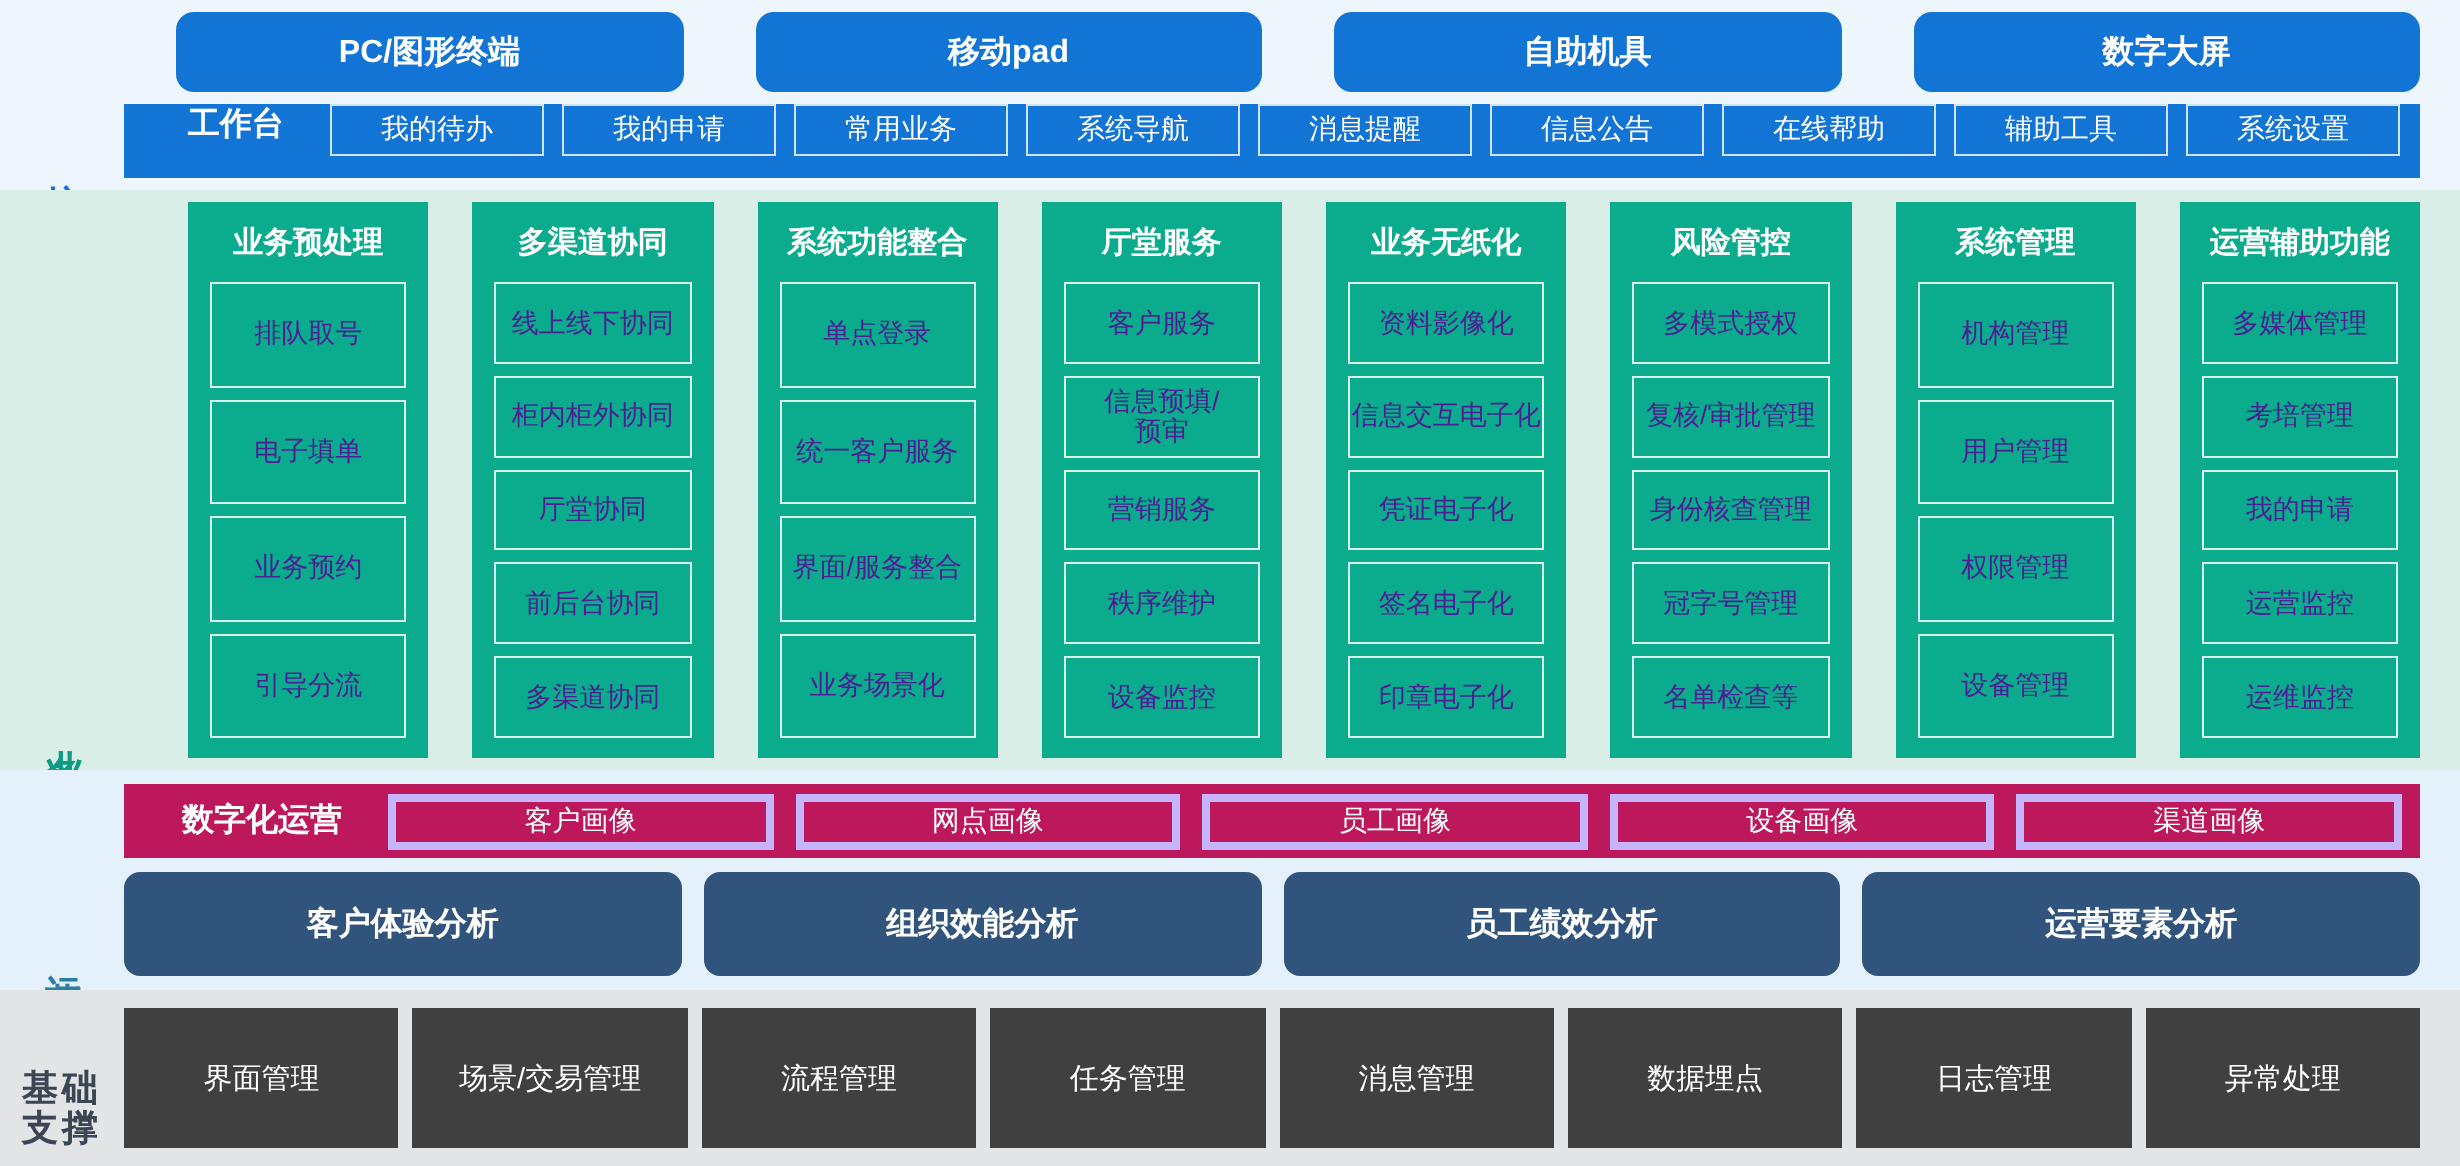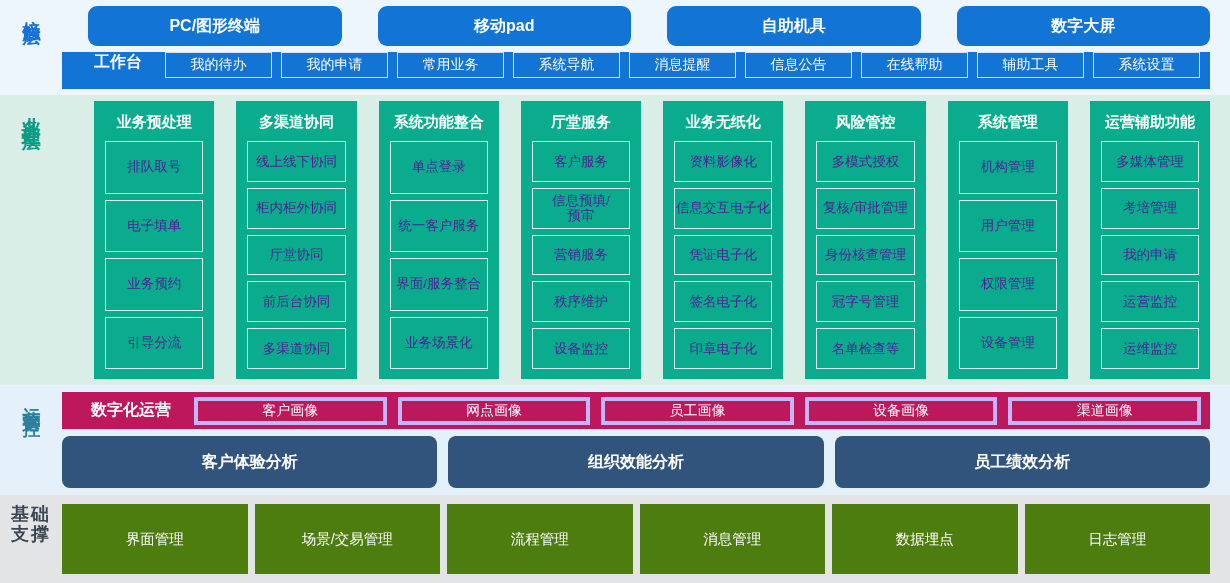--- a/index.html
+++ b/index.html
@@ -8,21 +8,21 @@
     background: #ffffff;
     font-family: "Liberation Sans", "DejaVu Sans", sans-serif;
     overflow: hidden;
   }
   .page { width: 1230px; height: 583px; display: flex; flex-direction: column; }
 
   
   .layer { display: flex; align-items: stretch; }
   .layer-label {
     width: 62px; flex: 0 0 62px;
-    display: flex; align-items: flex-start; justify-content: center;
+    display: flex; align-items: flex-end; justify-content: center;
     font-weight: bold; letter-spacing: 1px; line-height: 1.18;
     text-align: center;
   }
   .layer-label .vtext { writing-mode: vertical-rl; text-orientation: upright; letter-spacing: 4px; }
   .layer-body { flex: 1 1 auto; display: flex; flex-direction: column; }
 
   
   .l-contact { height: 95px; background: #eef6fd; padding: 6px 0 6px 0; }
   .l-contact .layer-label { color: #1570d8; font-size: 18px; }
   .l-contact .layer-body { padding-right: 20px; gap: 6px; }
@@ -83,21 +83,21 @@
     display: flex; align-items: center; justify-content: center;
   }
 
   
   .l-base { height: 88px; background: #e3e4e6; padding: 9px 0; }
   .l-base .layer-label { color: #3c4554; font-size: 18px; line-height: 1.12; }
   .l-base .layer-label .vtext { writing-mode: horizontal-tb; letter-spacing: 2px; }
   .l-base .layer-body { padding-right: 20px; }
   .base-row { display: flex; gap: 7px; height: 100%; }
   .base-item {
-    flex: 1 1 0; background: #4d7c0f; color: #ffffff; font-size: 14.5px;
+    flex: 1 1 0; background: #404040; color: #ffffff; font-size: 14.5px;
     display: flex; align-items: center; justify-content: center;
     white-space: nowrap;
   }
 </style>
 </head>
 <body>
 
 <div class="page">
 
   <section class="layer l-contact">
@@ -212,34 +212,37 @@
             <div class="ops-portrait">网点画像</div>
             <div class="ops-portrait">员工画像</div>
             <div class="ops-portrait">设备画像</div>
             <div class="ops-portrait">渠道画像</div>
           </div>
       </div>
       <div class="ops-analysis-row" id="analysis-row">
           <div class="ops-analysis">客户体验分析</div>
           <div class="ops-analysis">组织效能分析</div>
           <div class="ops-analysis">员工绩效分析</div>
+          <div class="ops-analysis">运营要素分析</div>
         </div>
     </div>
   </section>
 
   <section class="layer l-base">
     <div class="layer-label">
       <span class="vtext" id="foundation-label" style="white-space: pre-line;">基础
 支撑</span>
     </div>
     <div class="layer-body">
       <div class="base-row" id="foundation-items">
           <div class="base-item">界面管理</div>
           <div class="base-item">场景/交易管理</div>
           <div class="base-item">流程管理</div>
+          <div class="base-item">任务管理</div>
           <div class="base-item">消息管理</div>
           <div class="base-item">数据埋点</div>
           <div class="base-item">日志管理</div>
+          <div class="base-item">异常处理</div>
         </div>
     </div>
   </section>
 
 </div>
 
 </body></html>

